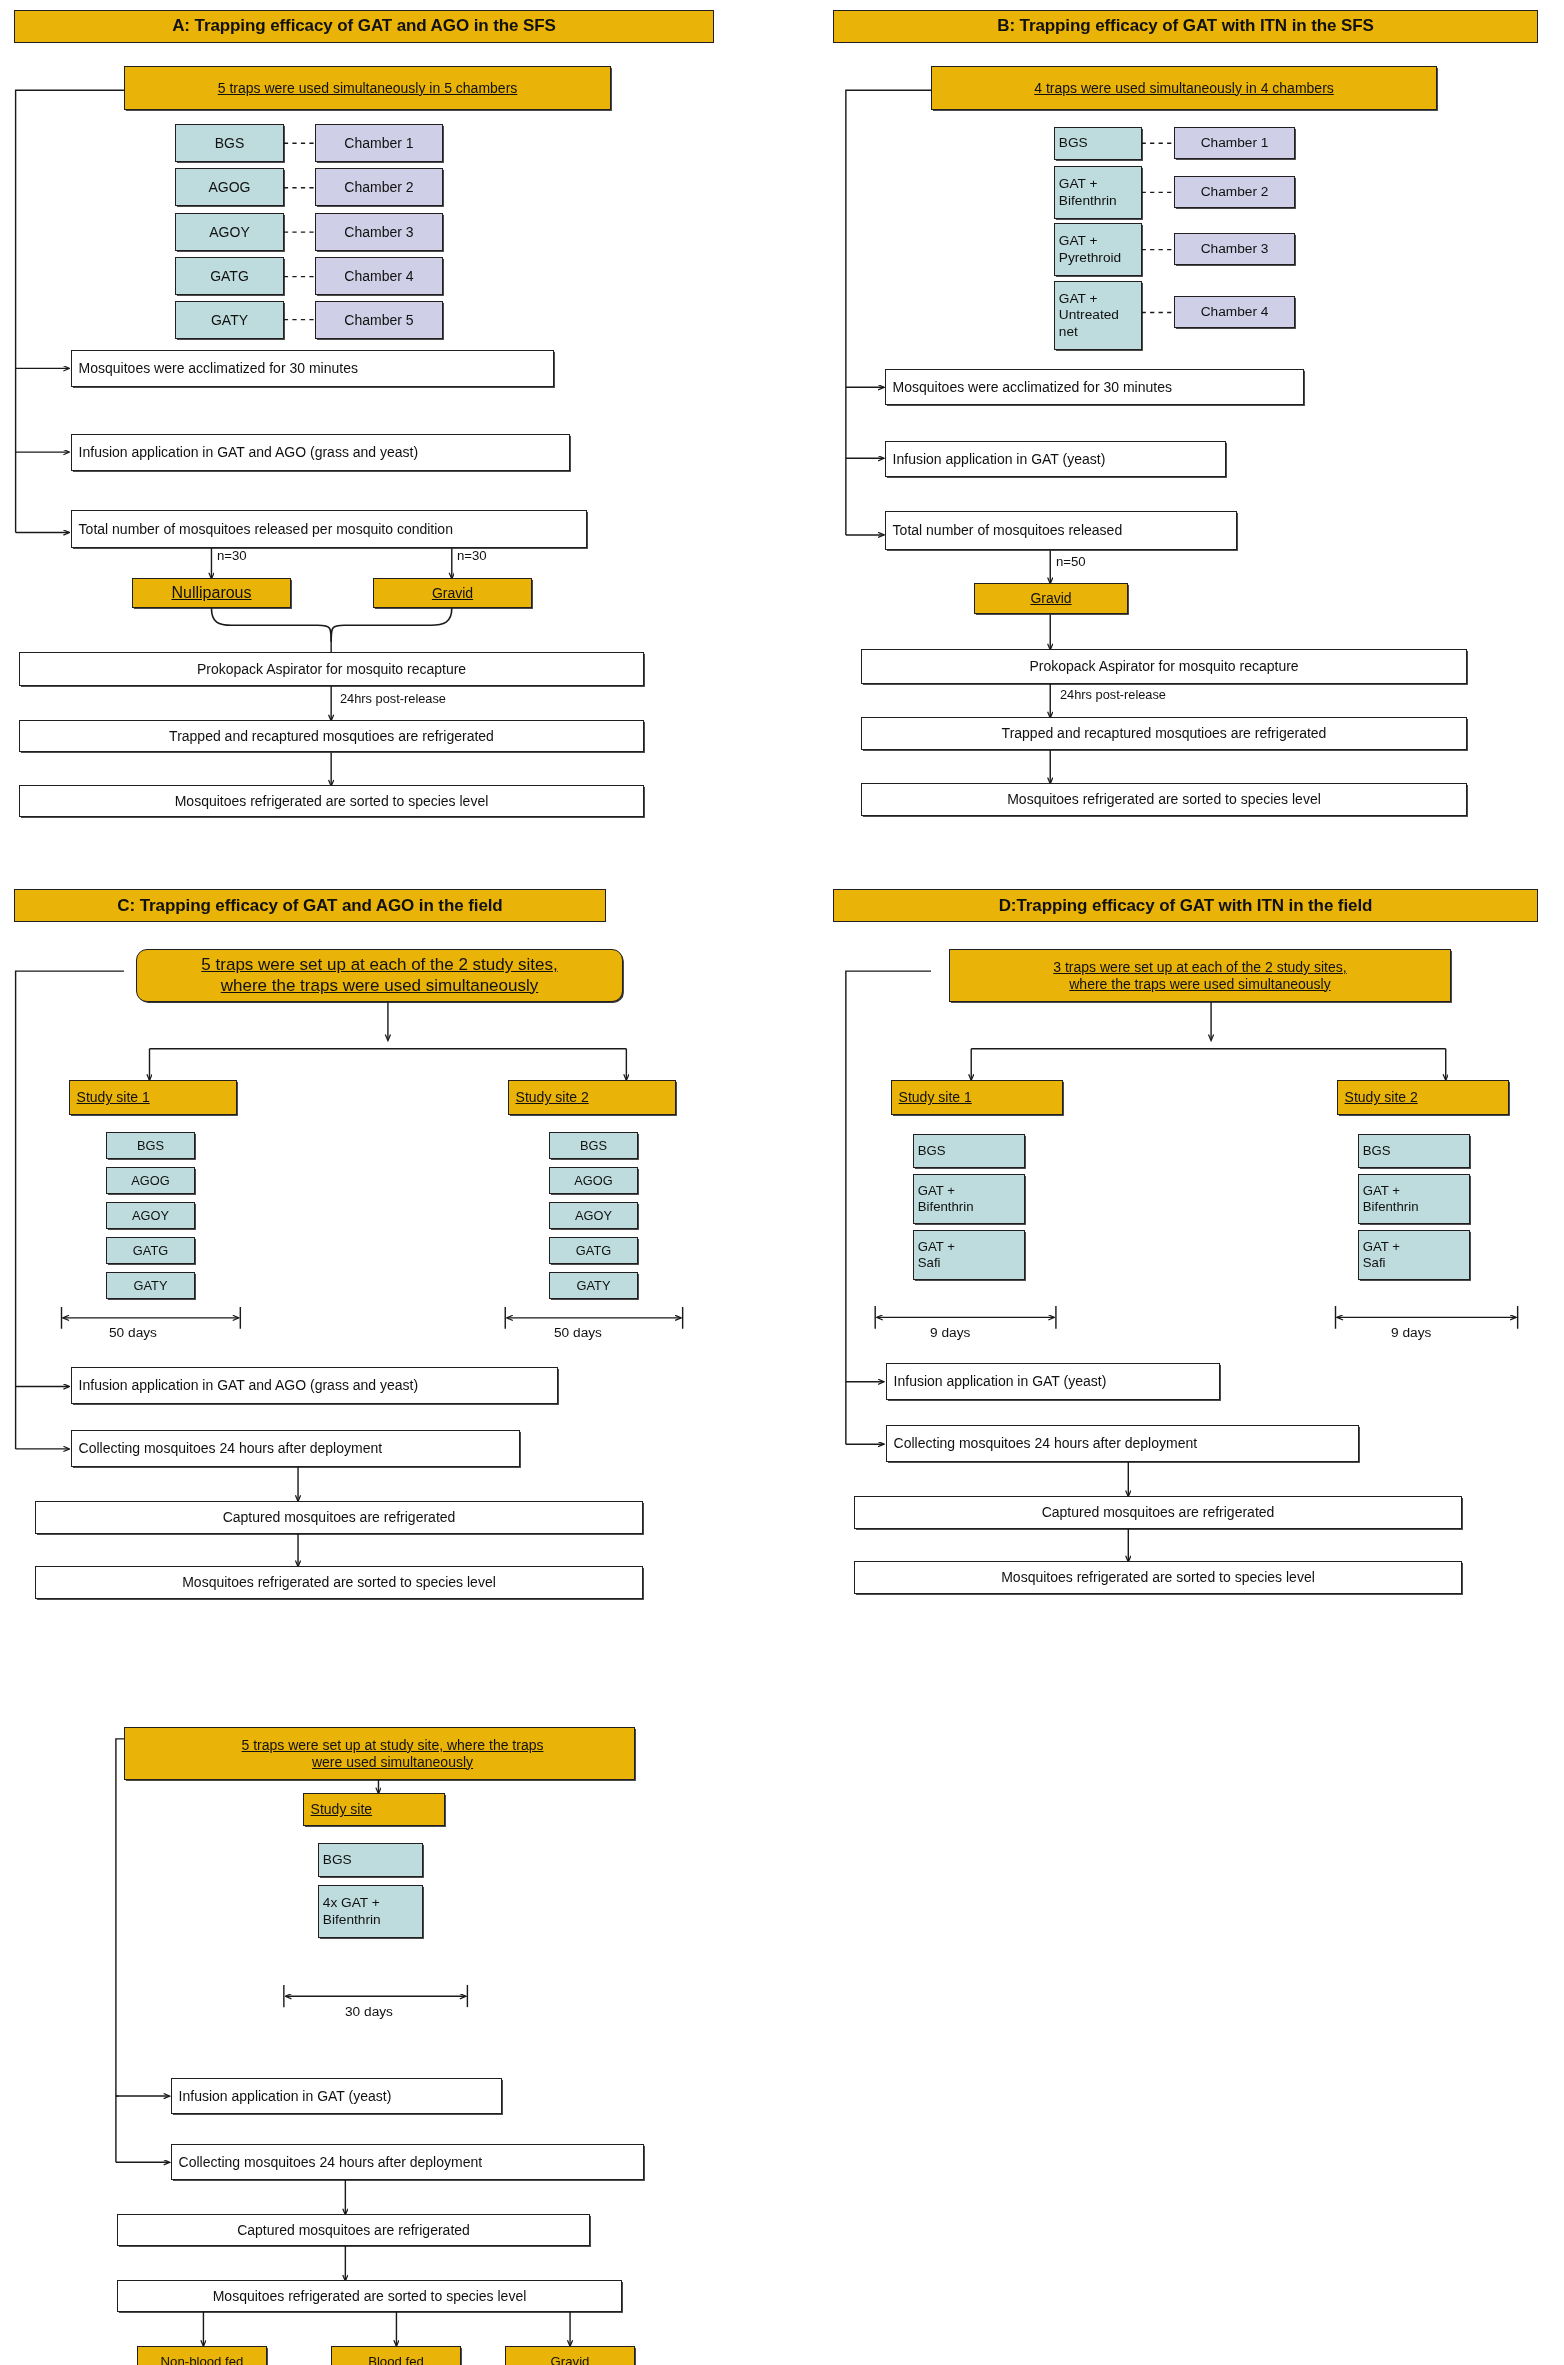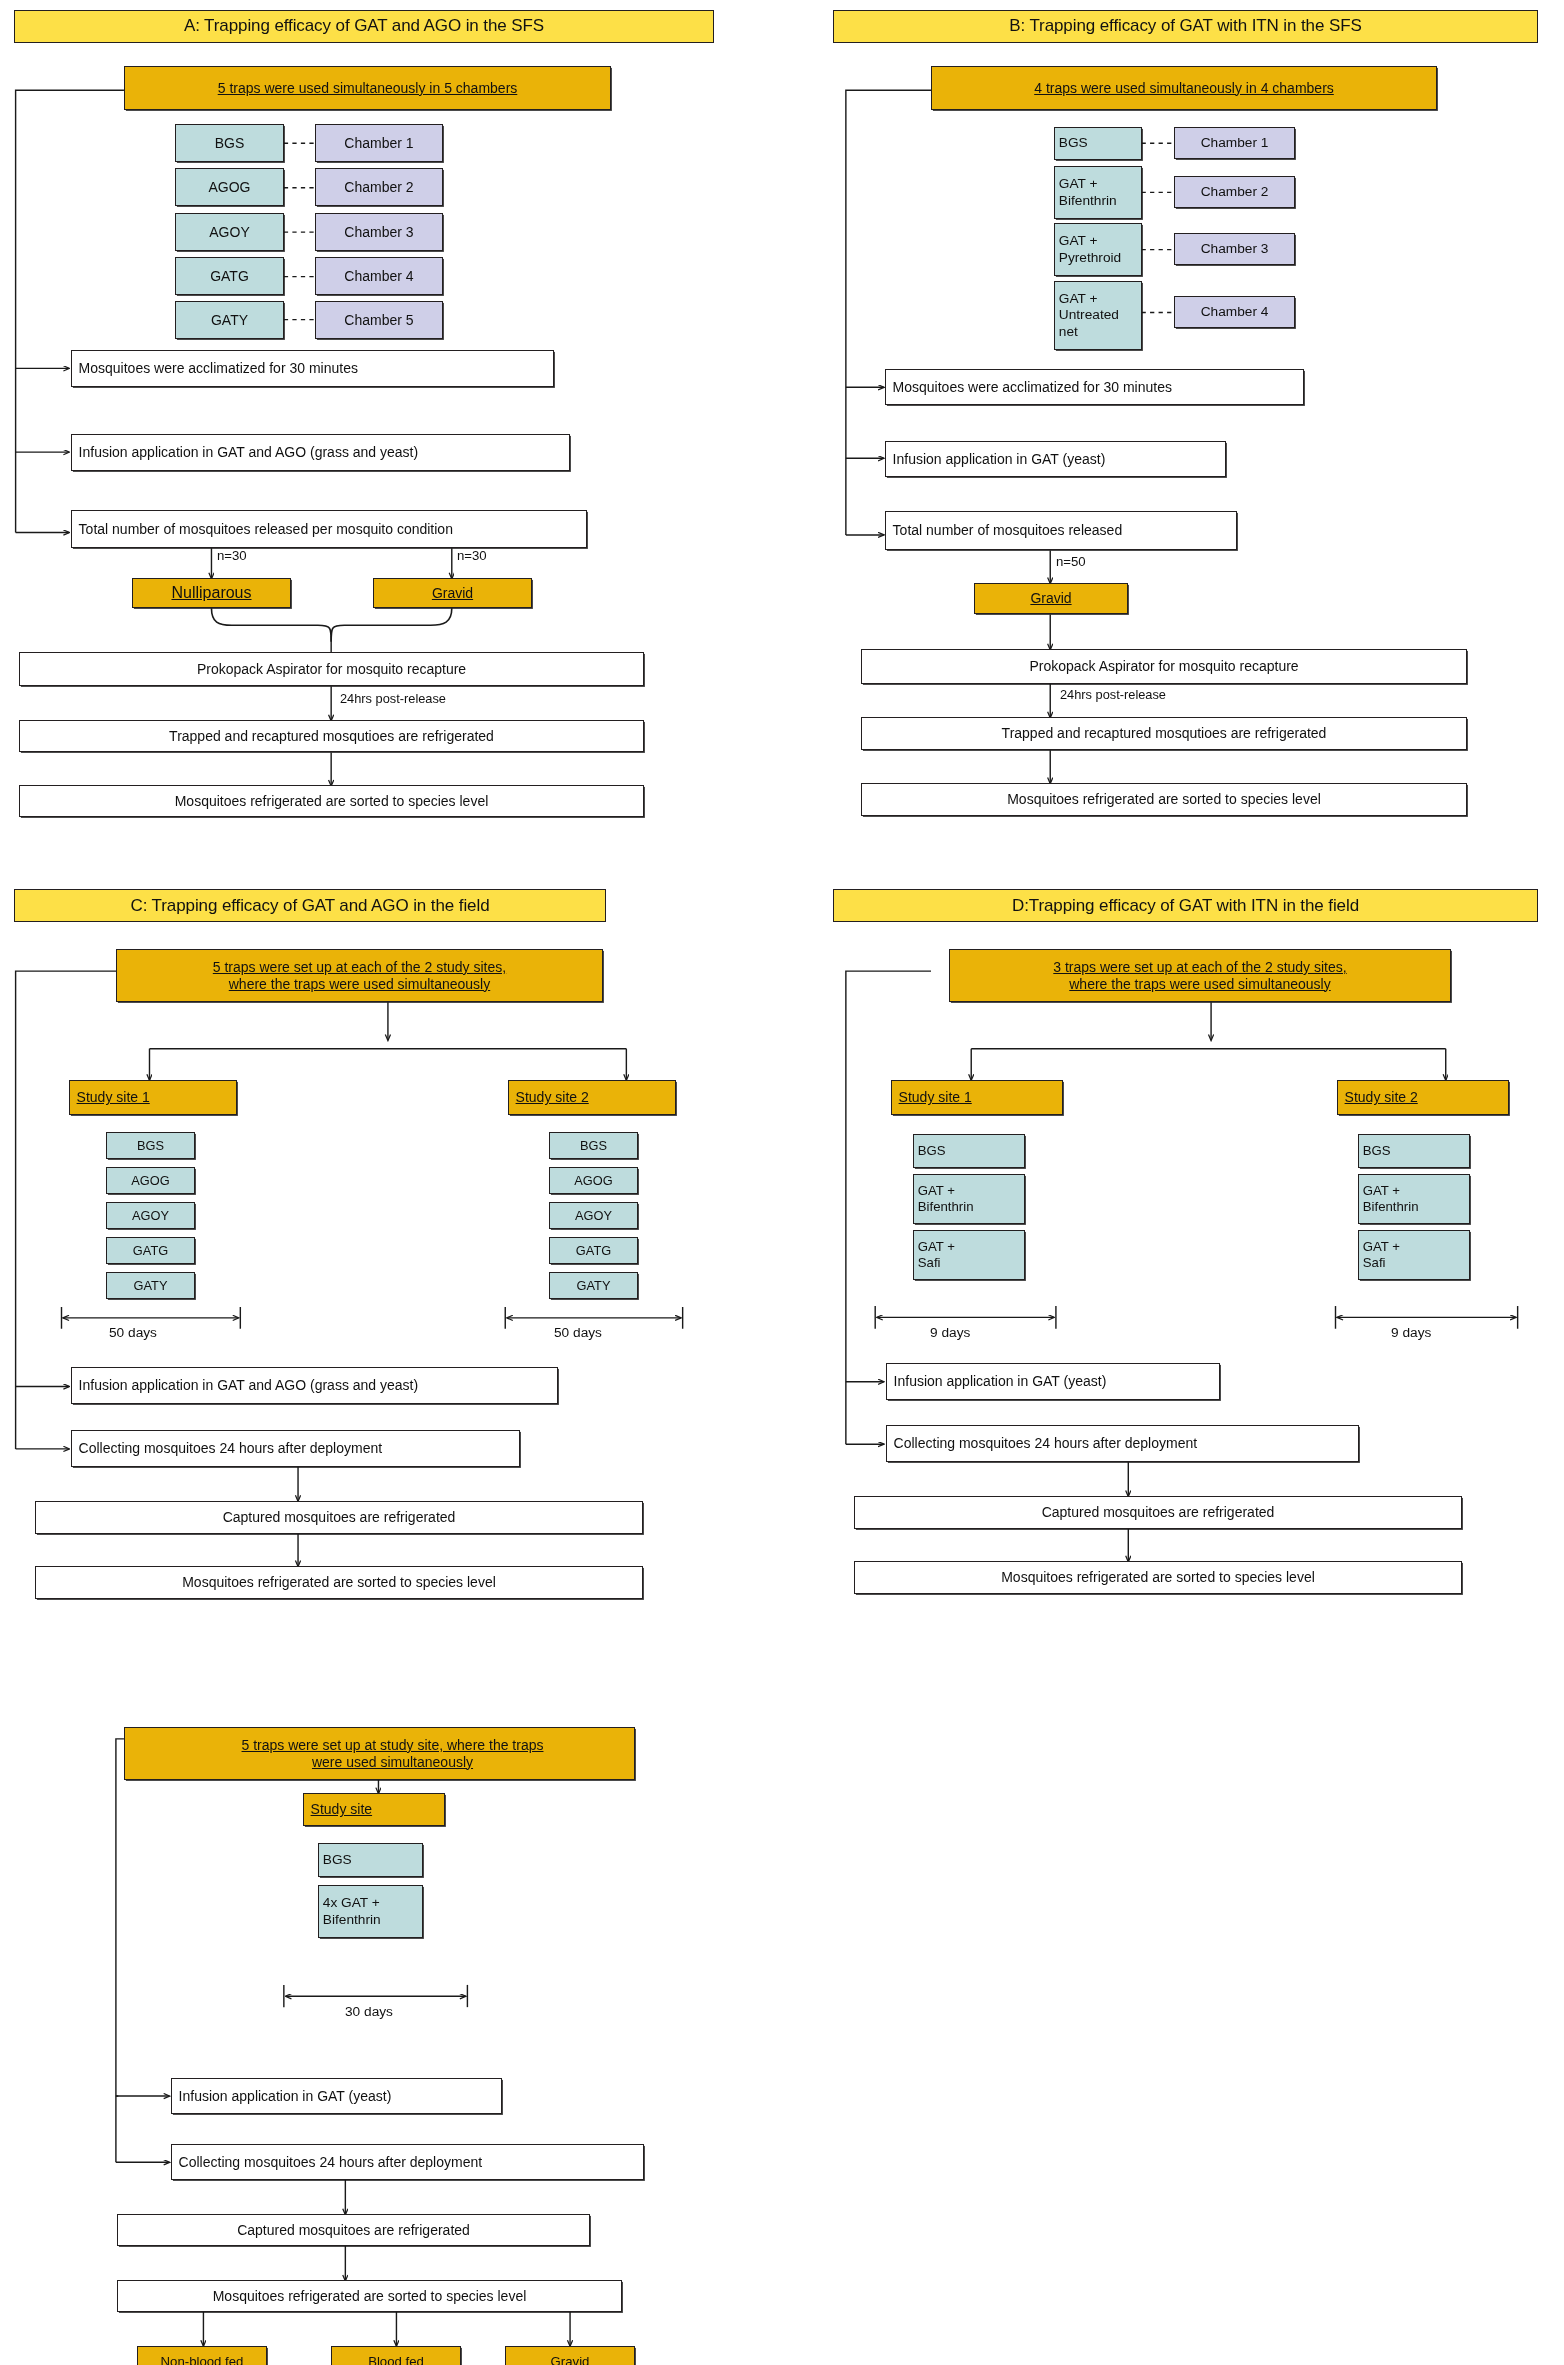--- a/index.html
+++ b/index.html
@@ -1,23 +1,23 @@
 <!DOCTYPE html>
 <html style="font-size:7.6px"><head>
 <meta charset="utf-8">
 <style>
   html,body{margin:0;padding:0;background:#ffffff;}
   body{font-family:"Liberation Sans",sans-serif;}
   #root{position:relative;width:1564px;height:2420px;background:#fff;overflow:hidden;}
   svg.layer{position:absolute;left:0;top:0;width:1564px;height:2420px;pointer-events:none;}
   .panel-title{
     position:absolute;box-sizing:border-box;
-    background:#fde047;border:1.9px solid #231f20;
+    background:#eab308;border:1.9px solid #231f20;
     display:flex;align-items:center;justify-content:center;
-    font-weight:normal;color:#111;letter-spacing:-0.1px;
+    font-weight:bold;color:#111;letter-spacing:-0.1px;
   }
   .node{
     position:absolute;box-sizing:border-box;border:1.4px solid #231f20;
     display:flex;align-items:center;box-shadow:1.4px 1.4px 0 -0.5px rgba(20,20,20,0.85);
     color:#111;line-height:1.18;
   }
   .node.center{justify-content:center;text-align:center;}
   .node.left{justify-content:flex-start;text-align:left;}
   .n-white{background:#ffffff;}
   .n-cream{background:#eab308;text-decoration:underline;}
@@ -200,21 +200,21 @@
 
   <div class="node center n-cream" style="left:974px;top:583px;width:154px;height:31px;font-size:14px;">Gravid</div>
 
   <div class="node center n-white" style="left:861px;top:649px;width:606px;height:35px;font-size:14px;">Prokopack Aspirator for mosquito recapture</div>
   <div class="lbl" style="left:1060px;top:687px;font-size:12.8px;">24hrs post-release</div>
   <div class="node center n-white" style="left:861px;top:717px;width:606px;height:33px;font-size:14px;">Trapped and recaptured mosqutioes are refrigerated</div>
   <div class="node center n-white" style="left:861px;top:783px;width:606px;height:33px;font-size:14px;">Mosquitoes refrigerated are sorted to species level</div>
 
   <div class="panel-title" style="left:14px;top:889px;width:592px;height:33px;font-size:17px;">C: Trapping efficacy of GAT and AGO in the field</div>
 
-  <div class="node center n-cream" style="left:116px;top:949px;width:487px;height:53px;font-size:14px;white-space:pre-line;">5 traps were set up at each of the 2 study sites,
+  <div class="node center n-cream" style="left:136px;top:949px;width:487px;height:53px;font-size:17px;white-space:pre-line;border-radius:11px;">5 traps were set up at each of the 2 study sites,
 where the traps were used simultaneously</div>
 
   <div class="node left pad-l n-cream" style="left:69px;top:1080px;width:168px;height:35px;font-size:14px;">Study site 1</div>
   <div class="node left pad-l n-cream" style="left:508px;top:1080px;width:168px;height:35px;font-size:14px;">Study site 2</div>
 
   <div class="node center n-teal" style="left:106px;top:1132px;width:89px;height:27px;font-size:12.8px;">BGS</div>
   <div class="node center n-teal" style="left:106px;top:1167px;width:89px;height:27px;font-size:12.8px;">AGOG</div>
   <div class="node center n-teal" style="left:106px;top:1202px;width:89px;height:27px;font-size:12.8px;">AGOY</div>
   <div class="node center n-teal" style="left:106px;top:1237px;width:89px;height:27px;font-size:12.8px;">GATG</div>
   <div class="node center n-teal" style="left:106px;top:1272px;width:89px;height:27px;font-size:12.8px;">GATY</div>

